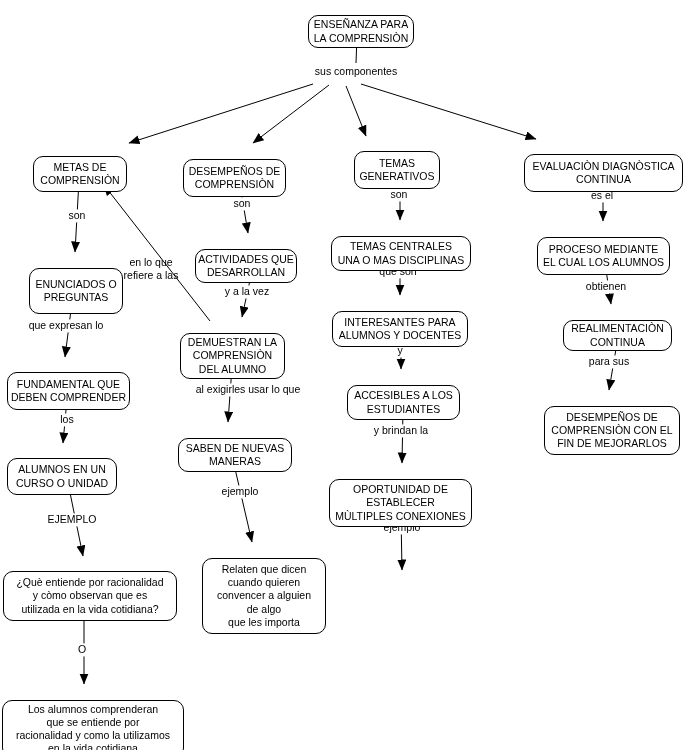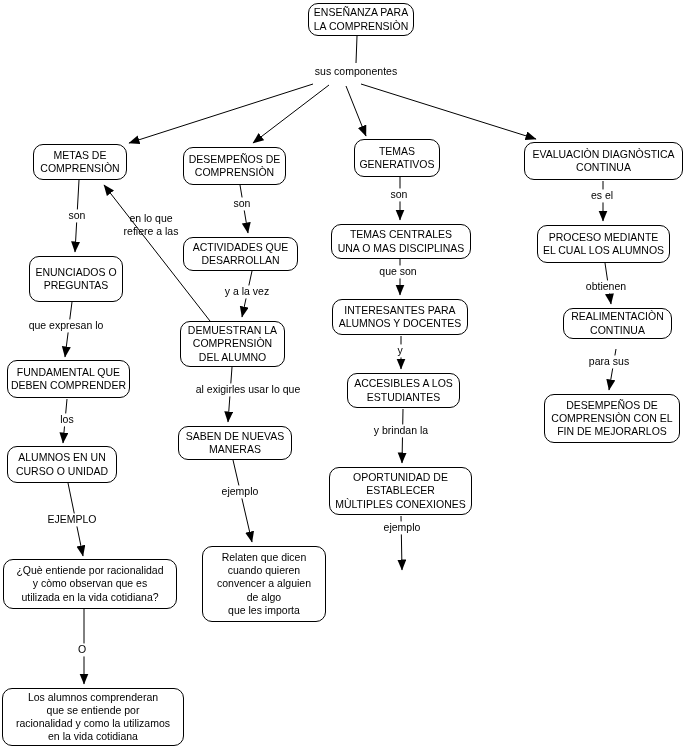--- a/index.html
+++ b/index.html
@@ -14,33 +14,34 @@
   .edge-label{
     position:absolute;z-index:2;
     transform:translate(-50%,-50%);
     background:#ffffff;
     padding:0 2px;
     font:10.5px/1.25 "Liberation Sans",sans-serif;
     color:#000;
     text-align:center;
     white-space:pre-line;
   }
-  .edge-label.nobg{background:transparent;}
+  .edge-label.nobg{background:transparent;margin-top:44px;}
   .node{
     position:absolute;z-index:3;
     box-sizing:border-box;
     background:#ffffff;
     border:1px solid #000000;
     border-radius:10px;
     display:flex;align-items:center;justify-content:center;
     text-align:center;
     white-space:pre-line;
     font:10.5px/1.25 "Liberation Sans",sans-serif;
     color:#000;
     padding:2px 1px;
+    margin-top:12px;
   }
 </style>
 </head>
 <body>
 
 <div class="canvas">
 
   <svg class="edges" width="685" height="750">
     <defs>
       <marker id="ah" markerWidth="12" markerHeight="10" refX="10.5" refY="4.5" orient="auto" markerUnits="userSpaceOnUse">
@@ -111,21 +112,21 @@
 CURSO O UNIDAD</div>
   <div class="node" style="left:3px;top:559px;width:174px;height:50px">¿Què entiende por racionalidad
 y còmo observan que es
 utilizada en la vida cotidiana?</div>
   <div class="node" style="left:2px;top:688px;width:182px;height:58px">Los alumnos comprenderan
 que se entiende por
 racionalidad y como la utilizamos
 en la vida cotidiana</div>
   <div class="node" style="left:183px;top:147px;width:103px;height:38px">DESEMPEÑOS DE
 COMPRENSIÒN</div>
-  <div class="node" style="left:183px;top:237px;width:115px;height:34px">ACTIVIDADES QUE
+  <div class="node" style="left:195px;top:237px;width:102px;height:34px">ACTIVIDADES QUE
 DESARROLLAN</div>
   <div class="node" style="left:180px;top:321px;width:105px;height:46px">DEMUESTRAN LA
 COMPRENSIÒN
 DEL ALUMNO</div>
   <div class="node" style="left:178px;top:426px;width:114px;height:34px">SABEN DE NUEVAS
 MANERAS</div>
   <div class="node" style="left:202px;top:546px;width:124px;height:76px">Relaten que dicen
 cuando quieren
 convencer a alguien
 de algo

